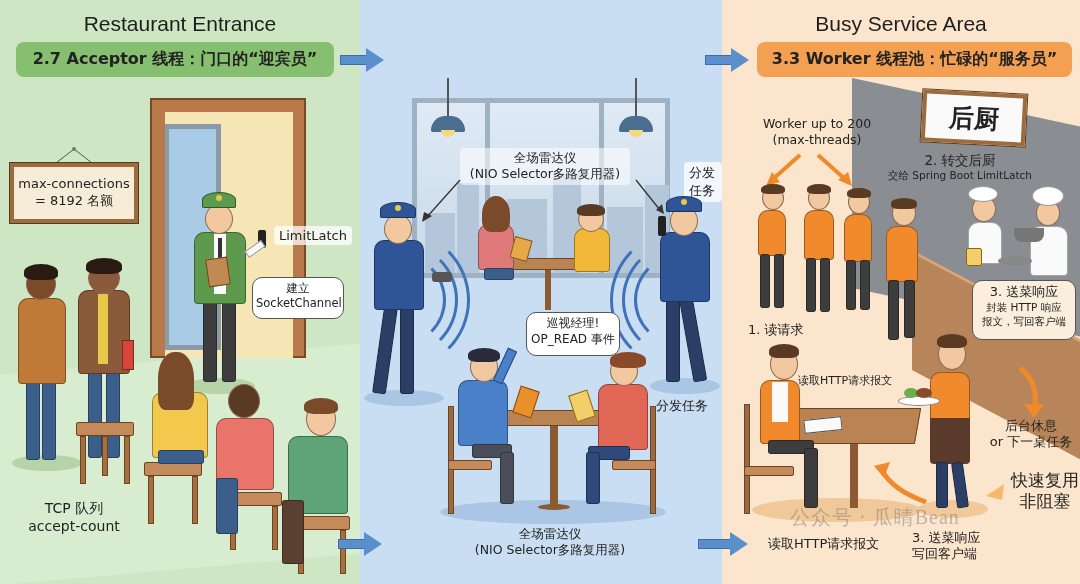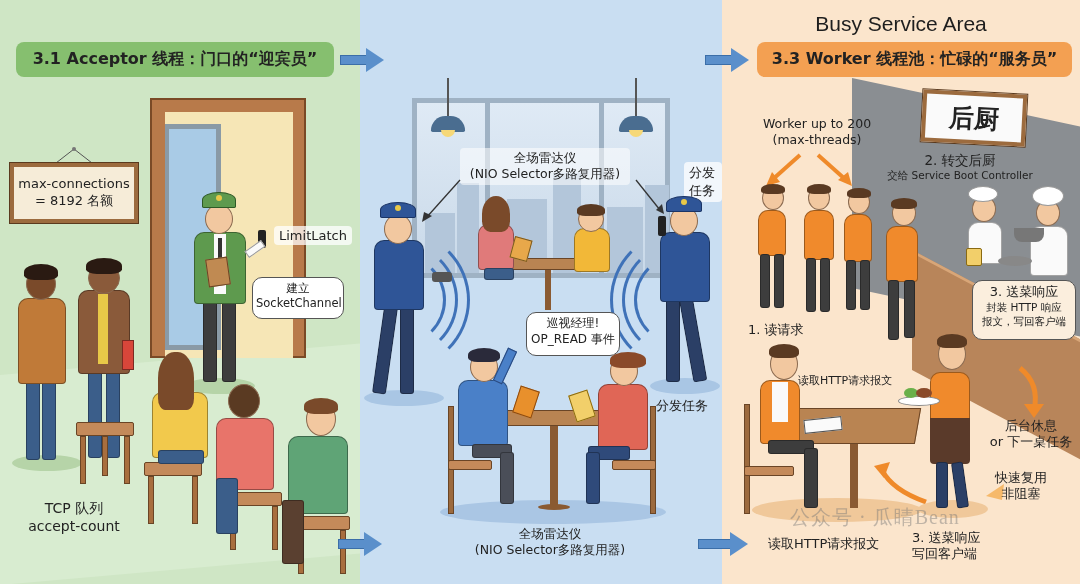--- a/index.html
+++ b/index.html
@@ -55,21 +55,22 @@
   #kitchen-wall { position: absolute; left: 130px; top: 78px; width: 230px; height: 210px; background: #8a8e92; transform: skewY(12deg); transform-origin: left top; }
   #kitchen-counter { position: absolute; left: 190px; top: 250px; width: 200px; height: 120px; background: #b8855a; transform: skewY(28deg); transform-origin: left top; border-top: 3px solid #d8a678; }
   #kitchen-sign { position: absolute; left: 200px; top: 92px; width: 104px; height: 52px; background: #fafafa; border: 4px solid #9c6b3e; box-shadow: 0 0 0 1px #5a3a1e; display: flex; align-items: center; justify-content: center; font-size: 25px; font-weight: bold; color: #222; transform: rotate(3deg); }
   #watermark { position: absolute; left: 790px; top: 504px; font-size: 20px; color: rgba(120,120,120,0.45); white-space: nowrap; letter-spacing: 1px; font-family: Liberation Serif, serif; }
 </style>
 </head>
 <body>
 
 <section class="panel" id="panel-entrance">
   <div id="floor-entrance"></div>
-  <div class="subtitle-pill" id="pill-acceptor">3.1 Acceptor 线程：门口的“迎宾员”</div>
+  <div class="panel-title">Restaurant Entrance</div>
+  <div class="subtitle-pill" id="pill-acceptor">2.7 Acceptor 线程：门口的“迎宾员”</div>
 
   <div id="sign-string" style="border:none;">
     <svg width="40" height="20" style="position:absolute;left:0;top:0">
         <polyline points="2,18 20,4 38,18" fill="none" stroke="#555" stroke-width="1"></polyline>
         <circle cx="20" cy="4" r="2" fill="#777"></circle>
       </svg>
   </div>
   <div id="sign-board">
     <span>max-connections</span>
     <span>= 8192 名额</span>
@@ -295,21 +296,21 @@
     <polygon points="130,186 116,180 126,172" fill="#ef8a2a"></polygon>
     <path d="M298 368 Q318 384 312 410" stroke="#ef8a2a" stroke-width="5" fill="none"></path>
     <polygon points="302,404 322,404 312,418" fill="#ef8a2a"></polygon>
     <path d="M204 502 Q170 490 160 470" stroke="#ef8a2a" stroke-width="5" fill="none"></path>
     <polygon points="152,466 168,462 162,478" fill="#ef8a2a"></polygon>
     <polygon points="264,496 282,484 280,500" fill="#f6b96a"></polygon>
   </svg>
 
   <div class="label" style="left:148px;top:152px;width:180px;">
     <div style="font-size:13.5px;">2. 转交后厨</div>
-    <div style="font-size:10.5px;">交给 Service Boot Controller</div>
+    <div style="font-size:10.5px;">交给 Spring Boot LimitLatch</div>
   </div>
 
   <div>
     <div class="torso" style="left:36px;top:210px;width:28px;height:46px;background:#f08a2c;"></div>
     <div class="head-c" style="left:40px;top:186px;width:22px;height:24px;"></div>
     <div class="hair" style="left:39px;top:184px;width:24px;height:10px;background:#5a3a22;"></div>
     <div class="leg" style="left:38px;top:254px;width:10px;height:54px;background:#3d3d3d;"></div>
     <div class="leg" style="left:52px;top:254px;width:10px;height:54px;background:#3d3d3d;"></div>
 
     <div class="torso" style="left:82px;top:210px;width:30px;height:50px;background:#f08a2c;"></div>
@@ -377,21 +378,21 @@
     <div style="position:absolute;left:182px;top:388px;width:14px;height:10px;background:#6ab04a;border-radius:50%;"></div>
     <div style="position:absolute;left:194px;top:388px;width:16px;height:10px;background:#8a4a2a;border-radius:50%;"></div>
   </div>
 
   <div class="label" style="left:76px;top:374px;font-size:11px;">读取HTTP请求报文</div>
 
   <div class="label" style="left:260px;top:418px;width:98px;font-size:13px;">
     <div>后台休息</div>
     <div>or 下一桌任务</div>
   </div>
-  <div class="label" style="left:264px;top:470px;width:70px;font-size:13px;">
+  <div class="label" style="left:288px;top:470px;width:70px;font-size:17px;">
     <div>快速复用</div>
     <div>非阻塞</div>
   </div>
 
   <div class="label" style="left:46px;top:536px;font-size:13px;">读取HTTP请求报文</div>
   <div class="label" style="left:190px;top:530px;width:76px;font-size:13px;text-align:left;">
     <div>3. 送菜响应</div>
     <div>写回客户端</div>
   </div>
 </section>

